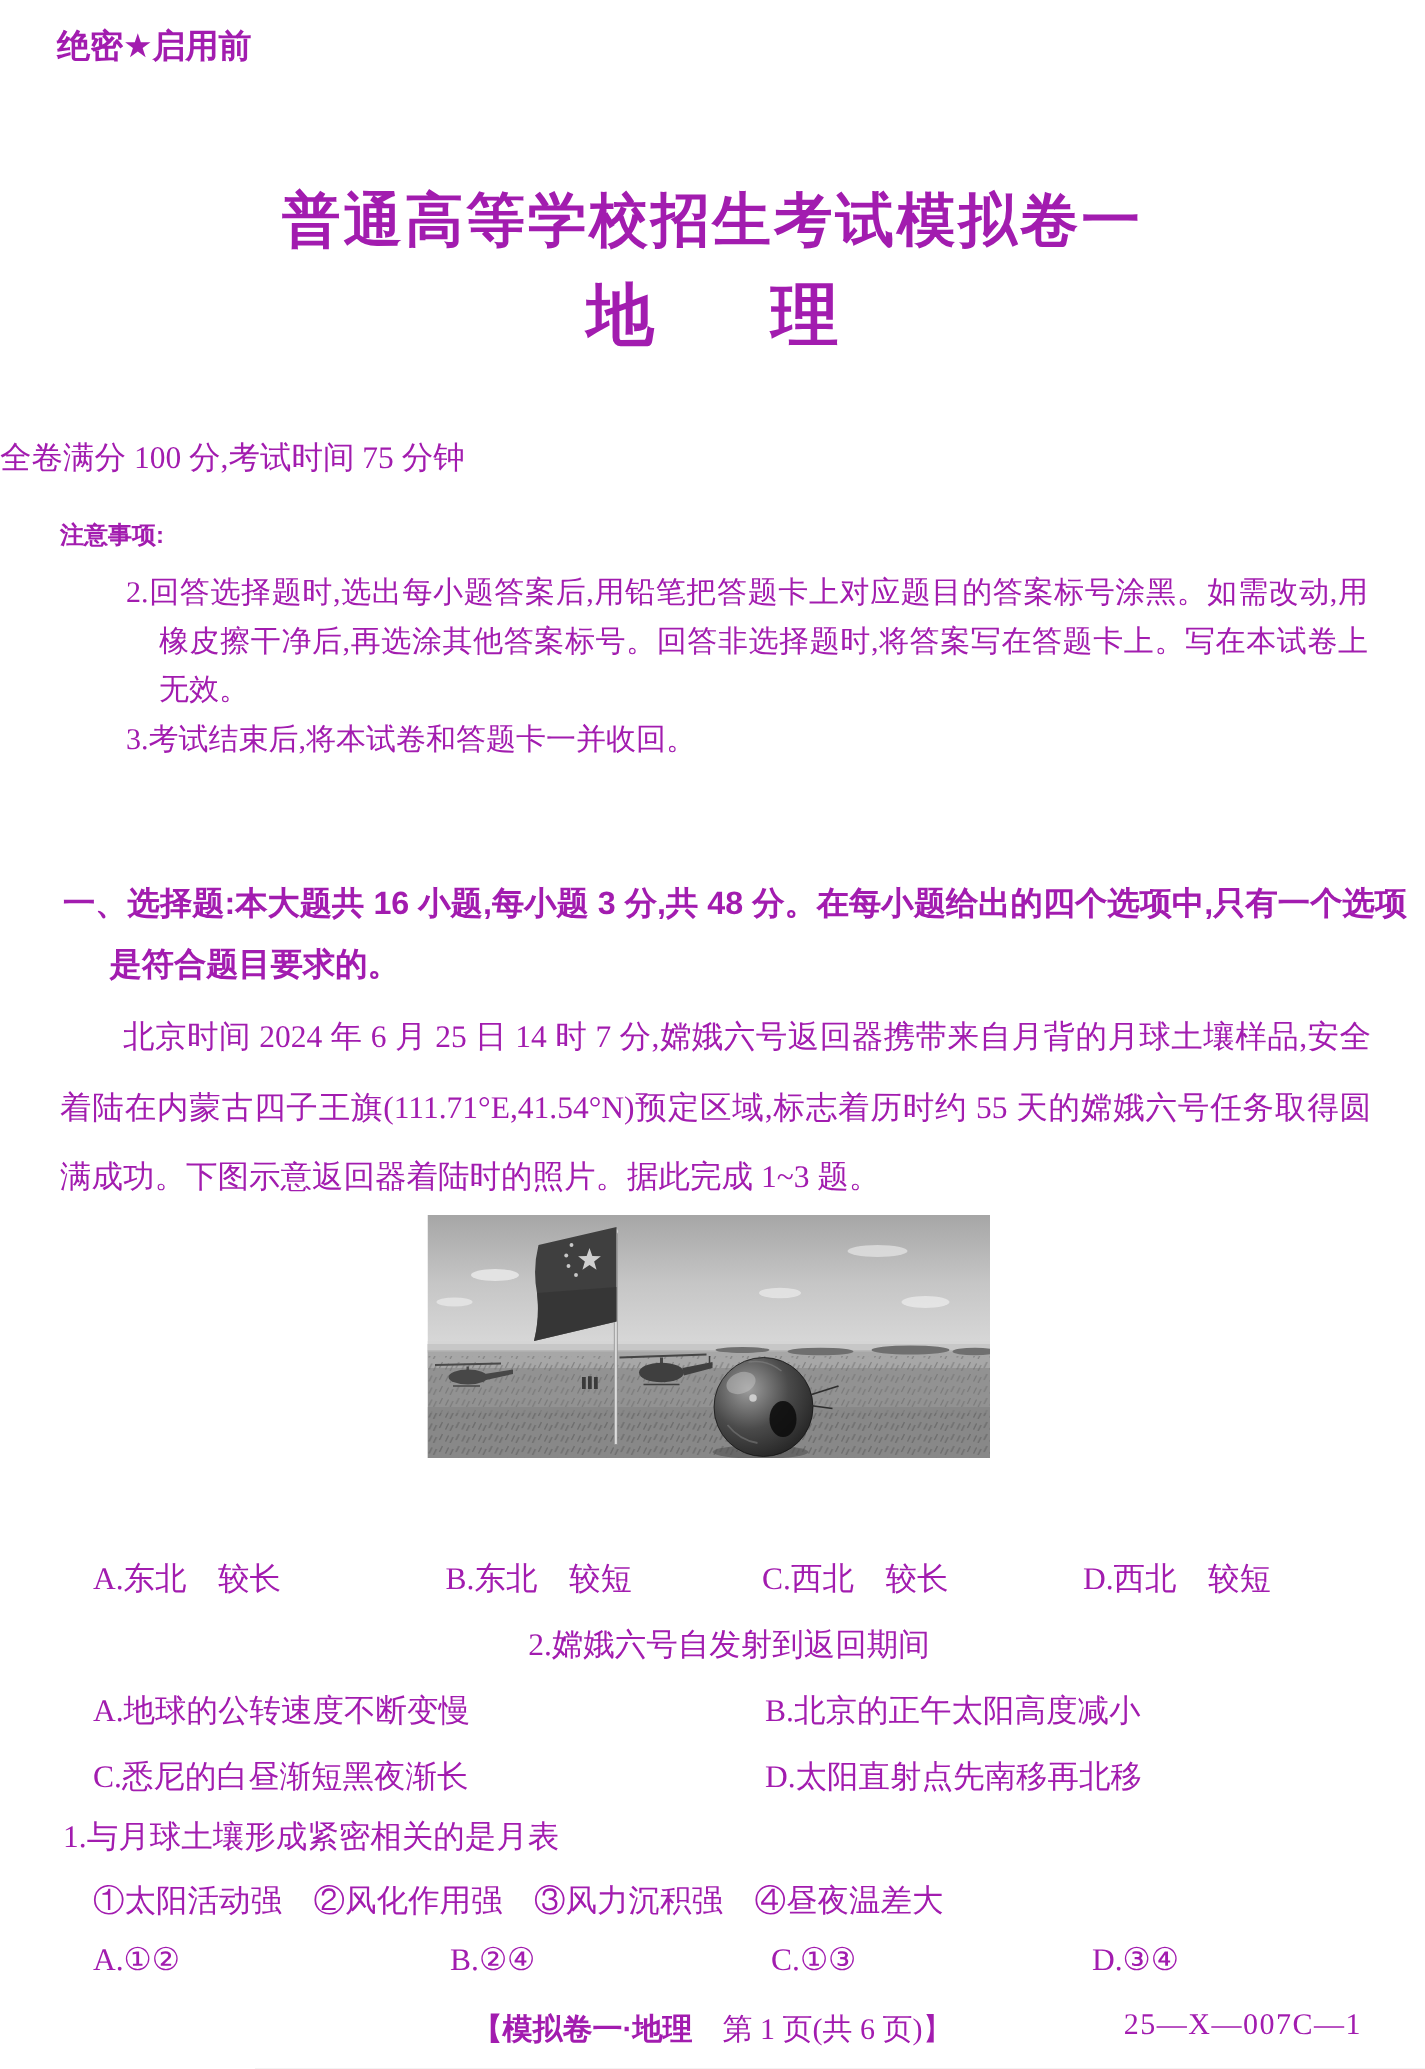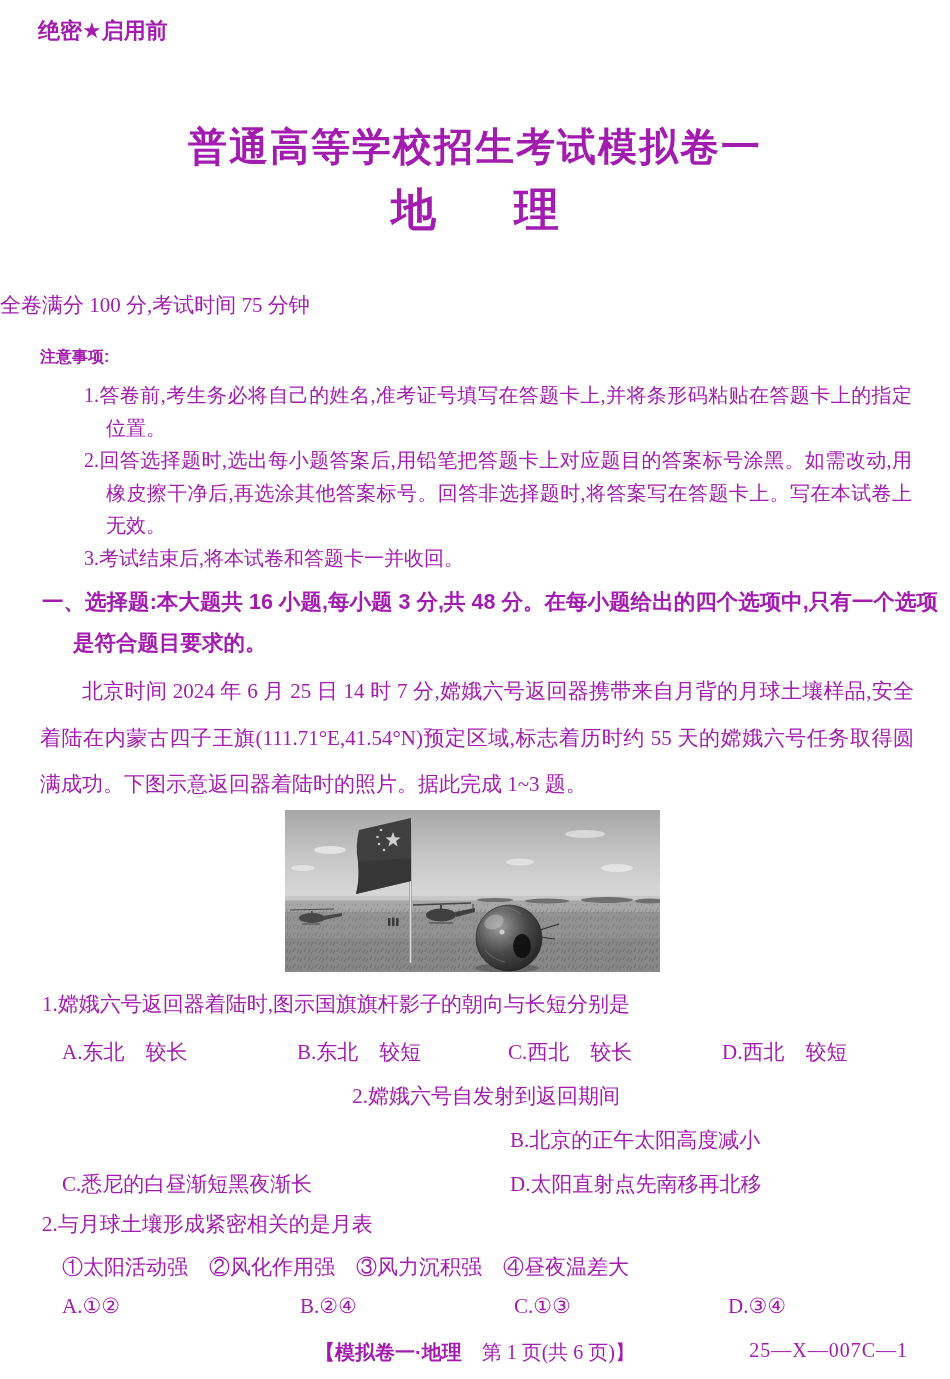--- a/index.html
+++ b/index.html
@@ -50,21 +50,20 @@
 
   <div class="abs title">普通高等学校招生考试模拟卷一</div>
 
   <div class="abs subject sans"><span class="subject-text">地理</span></div>
 
   <div class="abs exam-info">全卷满分 100 分,考试时间 75 分钟</div>
 
   <div class="abs notice-heading sans">注意事项:</div>
 
   <div class="abs notice-list">
-    <div class="notice-item">1.答卷前,考生务必将自己的姓名,准考证号填写在答题卡上,并将条形码粘贴在答题卡上的指定位置。</div>
     <div class="notice-item">2.回答选择题时,选出每小题答案后,用铅笔把答题卡上对应题目的答案标号涂黑。如需改动,用橡皮擦干净后,再选涂其他答案标号。回答非选择题时,将答案写在答题卡上。写在本试卷上无效。</div>
     <div class="notice-item">3.考试结束后,将本试卷和答题卡一并收回。</div>
   </div>
 
   <div class="abs section-heading sans">一、选择题:本大题共 16 小题,每小题 3 分,共 48 分。在每小题给出的四个选项中,只有一个选项是符合题目要求的。</div>
 
   <div class="abs stimulus">北京时间 2024 年 6 月 25 日 14 时 7 分,嫦娥六号返回器携带来自月背的月球土壤样品,安全着陆在内蒙古四子王旗(111.71°E,41.54°N)预定区域,标志着历时约 55 天的嫦娥六号任务取得圆满成功。下图示意返回器着陆时的照片。据此完成 1~3 题。</div>
 
   <div class="abs figure">
     <svg viewBox="0 0 375 162" xmlns="http://www.w3.org/2000/svg">
@@ -157,38 +156,38 @@
         <circle cx="217" cy="122" r="2.5" fill="#dddddd" opacity="0.8"></circle>
         <ellipse cx="237" cy="136" rx="9" ry="12" fill="#0d0d0d" opacity="0.9"></ellipse>
         <path d="M200 140 q8 10 20 12" stroke="#7a7a7a" stroke-width="1.2" fill="none" opacity="0.6"></path>
         <path d="M214 98 q12 -2 22 6" stroke="#8a8a8a" stroke-width="1" fill="none" opacity="0.5"></path>
         <line x1="255" y1="120" x2="274" y2="114" stroke="#2e2e2e" stroke-width="1.2"></line>
         <line x1="255" y1="127" x2="270" y2="129" stroke="#2e2e2e" stroke-width="1"></line>
       </g>
     </svg>
   </div>
 
-  <div class="abs q-stem q1-stem">1.嫦娥六号返回器着陆时,图示国旗旗杆影子的朝向与长短分别是</div>
   <div class="abs opt-row q1-opts">
     <span class="opt o1">A.东北　较长</span>
     <span class="opt o2">B.东北　较短</span>
     <span class="opt o3">C.西北　较长</span>
     <span class="opt o4">D.西北　较短</span>
   </div>
 
   <div class="abs q-stem q2-stem">2.嫦娥六号自发射到返回期间</div>
   <div class="abs opt-row q2-opts-1">
+    <span class="opt p1">A.地球的公转速度不断变慢</span>
     <span class="opt p2">B.北京的正午太阳高度减小</span>
   </div>
   <div class="abs opt-row q2-opts-2">
     <span class="opt p1">C.悉尼的白昼渐短黑夜渐长</span>
     <span class="opt p2">D.太阳直射点先南移再北移</span>
   </div>
 
-  <div class="abs q-stem q3-stem">2.与月球土壤形成紧密相关的是月表</div>
+  <div class="abs q-stem q3-stem">1.与月球土壤形成紧密相关的是月表</div>
   <div class="abs q3-subs">①太阳活动强　②风化作用强　③风力沉积强　④昼夜温差大</div>
   <div class="abs opt-row q3-opts">
     <span class="opt t1">A.①②</span>
     <span class="opt t2">B.②④</span>
     <span class="opt t3">C.①③</span>
     <span class="opt t4">D.③④</span>
   </div>
 
   <div class="abs footer">
     <div class="footer-center">

